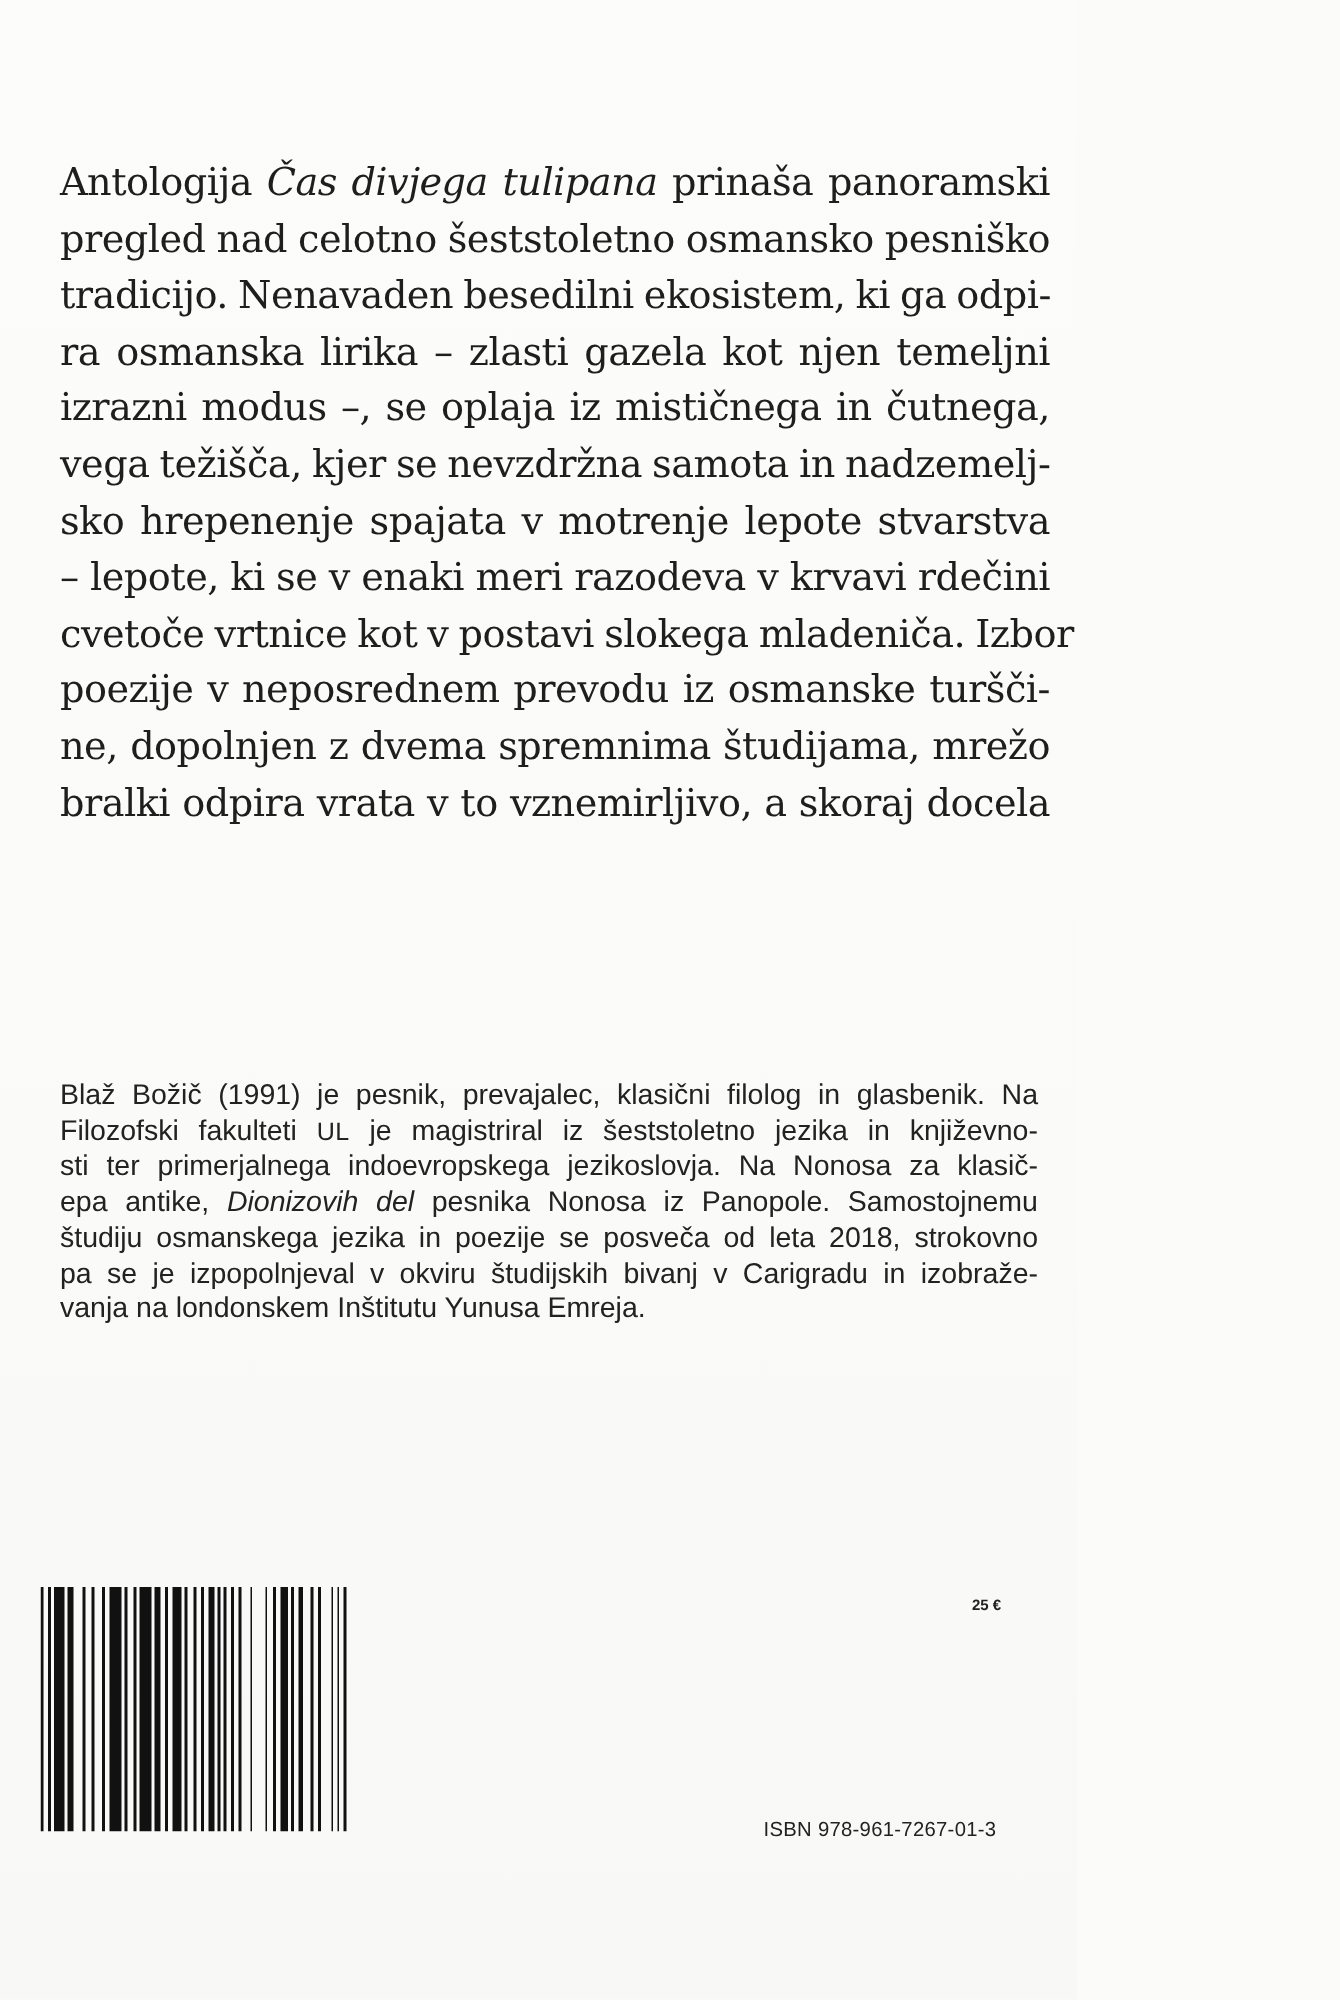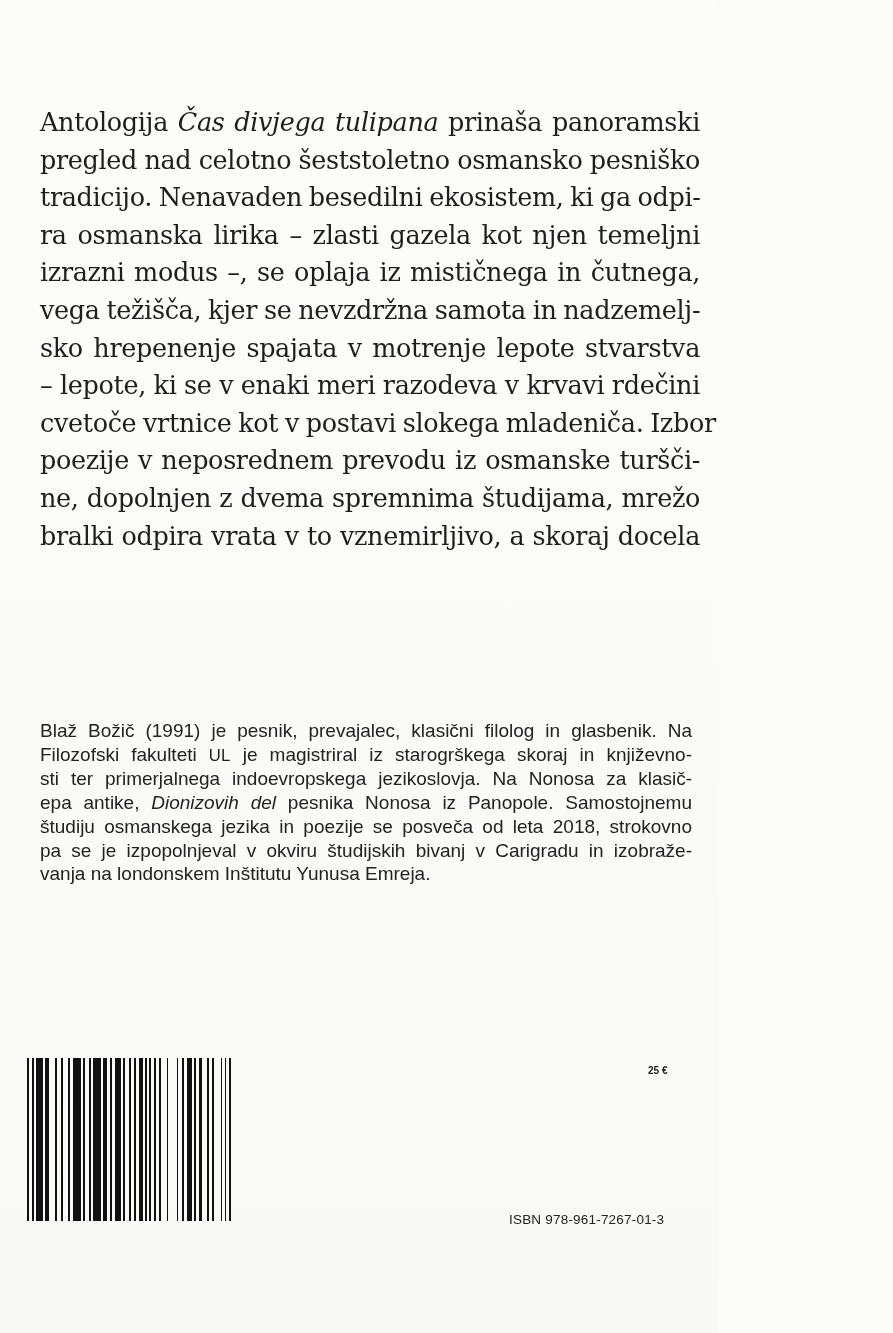--- a/index.html
+++ b/index.html
@@ -104,21 +104,21 @@
     <span class="line">sko hrepenenje spajata v motrenje lepote stvarstva</span>
     <span class="line">– lepote, ki se v enaki meri razodeva v krvavi rdečini</span>
     <span class="line">cvetoče vrtnice kot v postavi slokega mladeniča. Izbor</span>
     <span class="line">poezije v neposrednem prevodu iz osmanske turšči-</span>
     <span class="line">ne, dopolnjen z dvema spremnima študijama, mrežo</span>
     <span class="line">bralki odpira vrata v to vznemirljivo, a skoraj docela</span>
   </div>
 
   <div class="bio">
     <span class="line">Blaž Božič (1991) je pesnik, prevajalec, klasični filolog in glasbenik. Na</span>
-    <span class="line"><span>Filozofski fakulteti </span><span class="smallcaps">UL</span><span> je magistriral iz starogrškega skoraj in književno-</span></span>
+    <span class="line"><span>Filozofski fakulteti </span><span class="smallcaps">UL</span><span> je magistriral iz šeststoletno jezika in književno-</span></span>
     <span class="line">sti ter primerjalnega indoevropskega jezikoslovja. Na Nonosa za klasič-</span>
     <span class="line"><span>epa antike, </span><span class="ital">Dionizovih del</span><span> pesnika Nonosa iz Panopole. Samostojnemu</span></span>
     <span class="line">študiju osmanskega jezika in poezije se posveča od leta 2018, strokovno</span>
     <span class="line">pa se je izpopolnjeval v okviru študijskih bivanj v Carigradu in izobraže-</span>
     <span class="line last">vanja na londonskem Inštitutu Yunusa Emreja.</span>
   </div>
 
   <svg class="barcode" id="barcode" viewBox="0 0 206 163" preserveAspectRatio="none">
       <rect x="0" y="0" width="2" height="163" fill="#111111"></rect>
       <rect x="5" y="0" width="2" height="163" fill="#111111"></rect>

